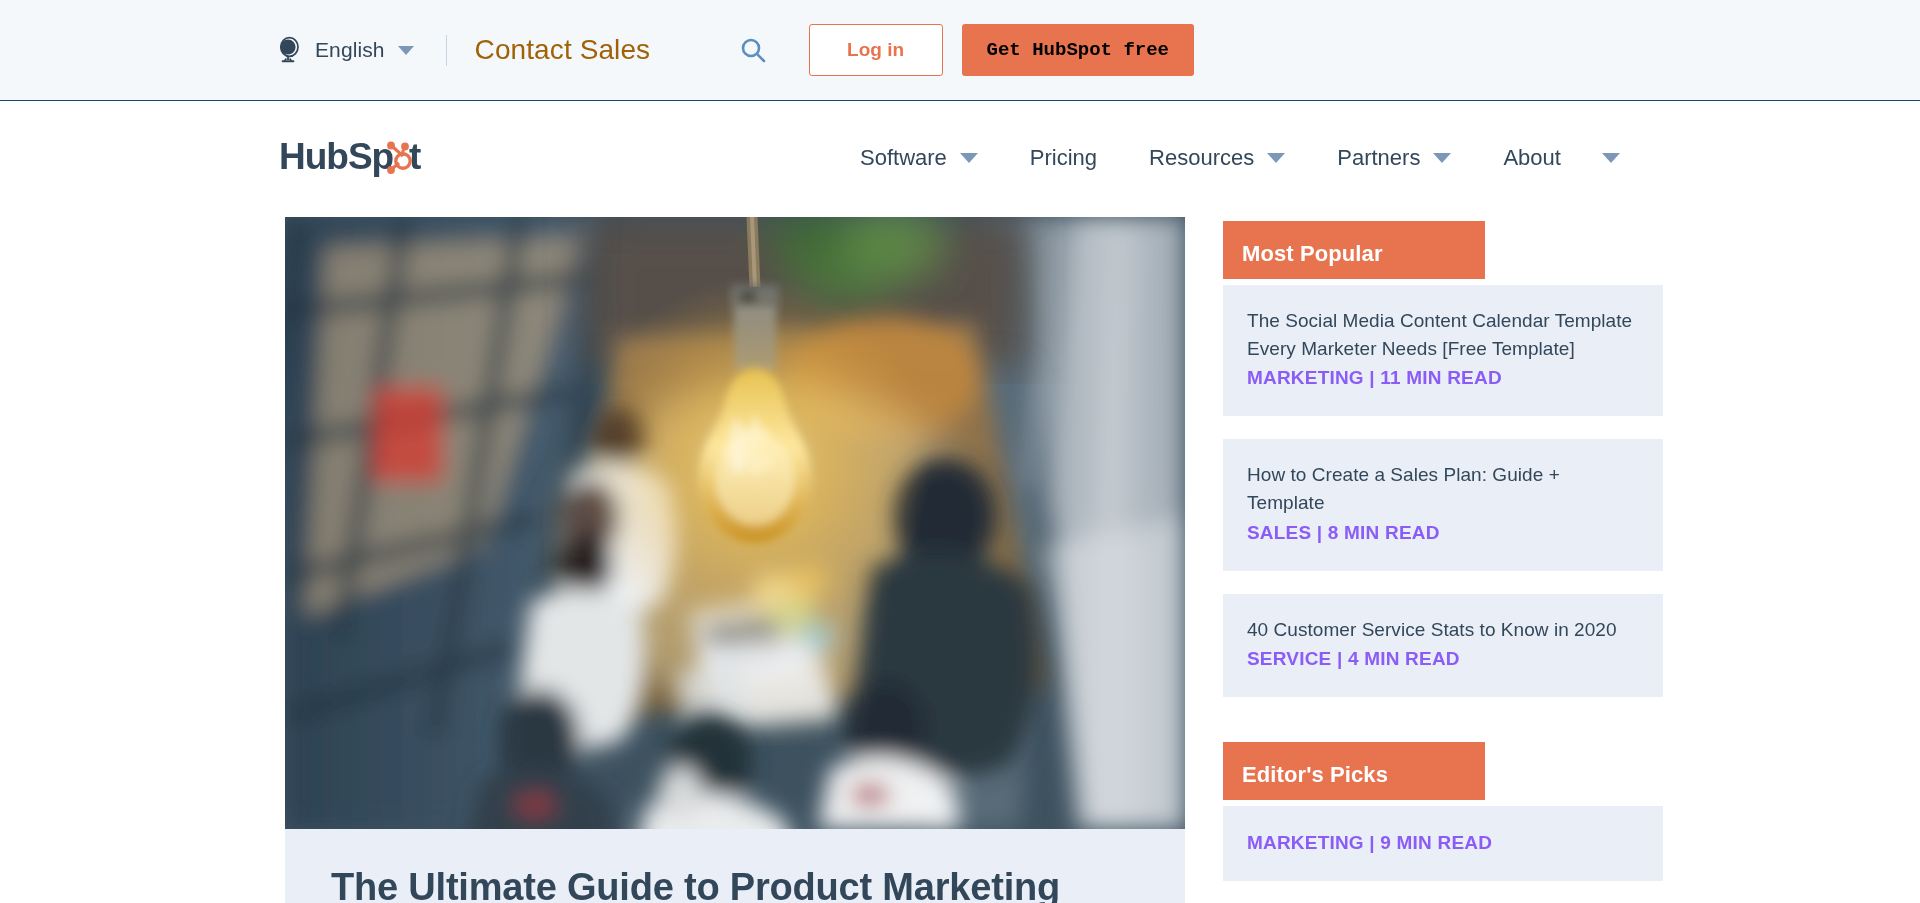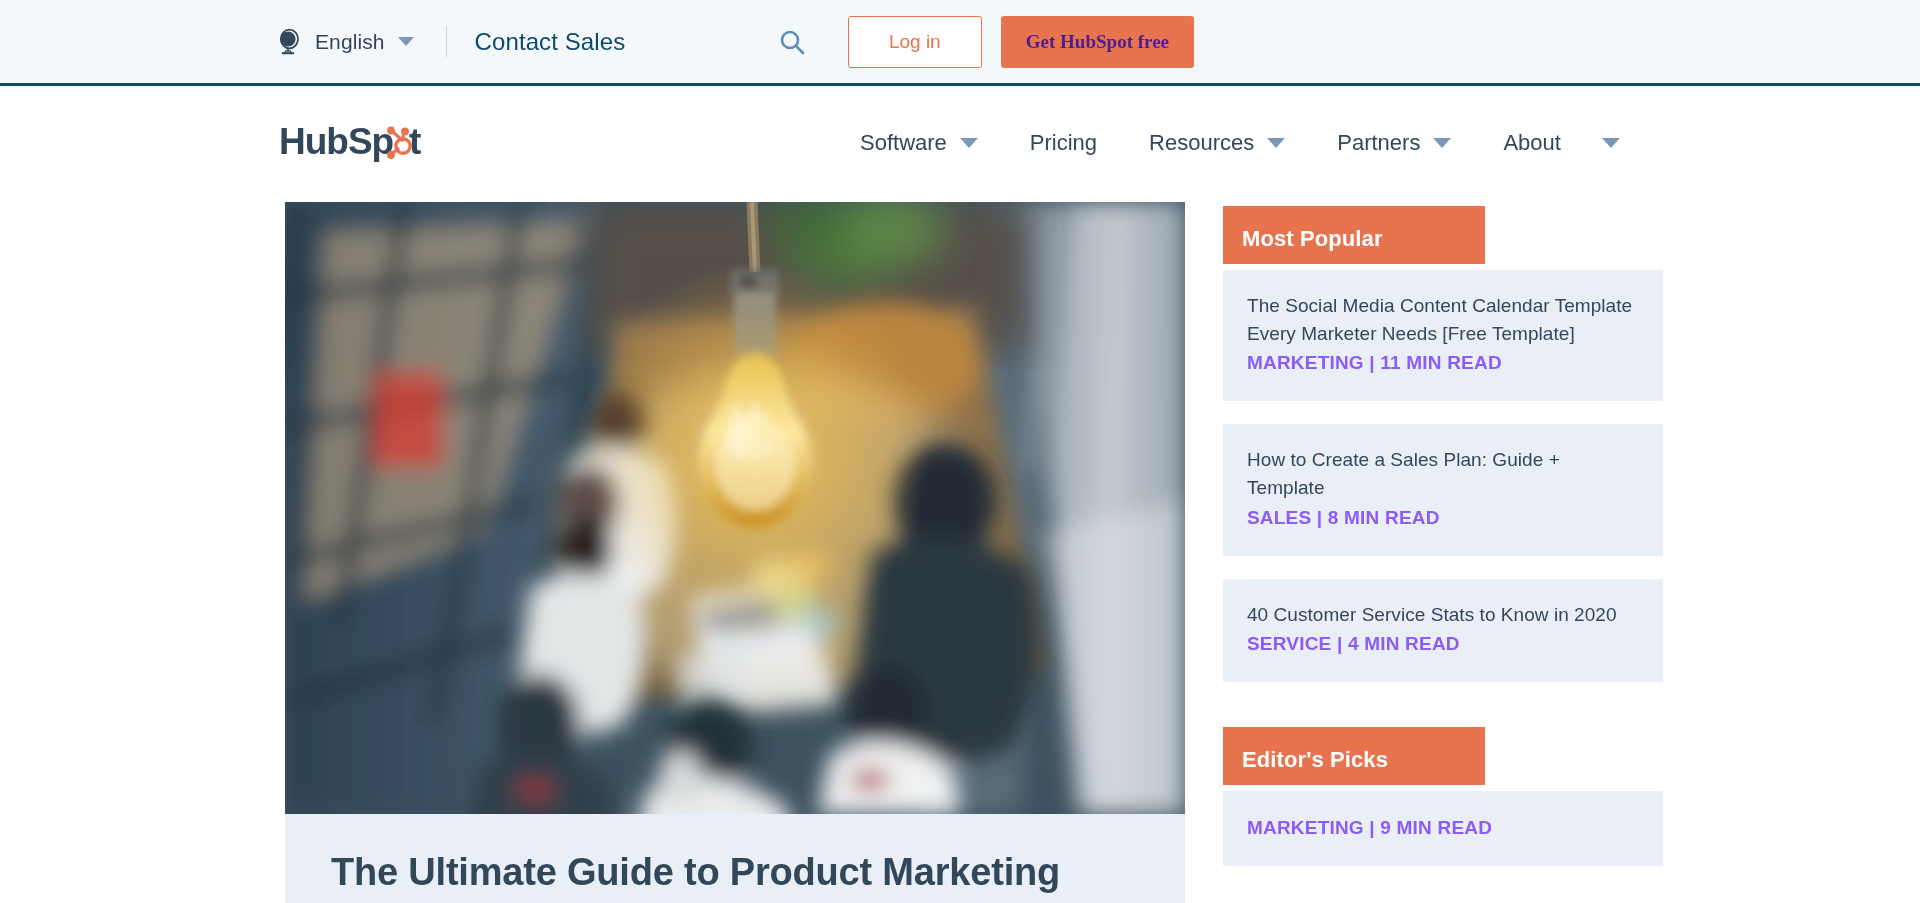--- a/index.html
+++ b/index.html
@@ -9,23 +9,23 @@
     width: 1920px;
     height: 903px;
     overflow: hidden;
     background: #ffffff;
     font-family: "Liberation Sans", sans-serif;
     -webkit-font-smoothing: antialiased;
   }
 
   
   .topbar {
-    height: 86px;
+    height: 101px;
     background: #f5f8fa;
-    border-bottom: 3px solid #0c4a6e;
+    border-bottom: 1px solid #0c4a6e;
     display: flex;
     align-items: center;
     position: relative;
   }
 
   .topbar-left {
     display: flex;
     align-items: center;
     margin-left: 277px;
   }
@@ -53,22 +53,22 @@
   }
 
   .divider {
     width: 1px;
     height: 31px;
     background: #c7d3de;
     margin: 0 28px 0 32px;
   }
 
   .contact-sales {
-    font-size: 24px;
-    color: #0c4a6e;
+    font-size: 28px;
+    color: #a16207;
     letter-spacing: .1px;
     cursor: pointer;
   }
 
   .topbar-right {
     position: absolute;
     right: 0;
     display: flex;
     align-items: center;
     margin-right: 726px;
@@ -80,34 +80,34 @@
     margin-left: 42px;
     width: 134px;
     height: 52px;
     border: 1.5px solid #e8744f;
     border-radius: 3px;
     background: #ffffff;
     color: #e8744f;
     font-size: 19px;
     font-family: "Liberation Sans", sans-serif;
     cursor: pointer;
-    display: flex; align-items: center; justify-content: center;
+    display: flex; align-items: center; justify-content: center; font-weight: bold;
   }
 
   .btn-getfree {
     margin-left: 19px;
     height: 52px;
     padding: 0 25px;
     border: none;
     border-radius: 3px;
     background: #e8744f;
-    color: #4c1d95;
+    color: #000000;
     font-size: 19px;
     font-weight: bold;
-    font-family: Liberation Serif, serif;
+    font-family: Liberation Mono, monospace;
     cursor: pointer;
     display: flex; align-items: center; justify-content: center;
   }
 
   
   .mainnav {
     height: 113px;
     background: #ffffff;
     display: flex;
     align-items: center;

